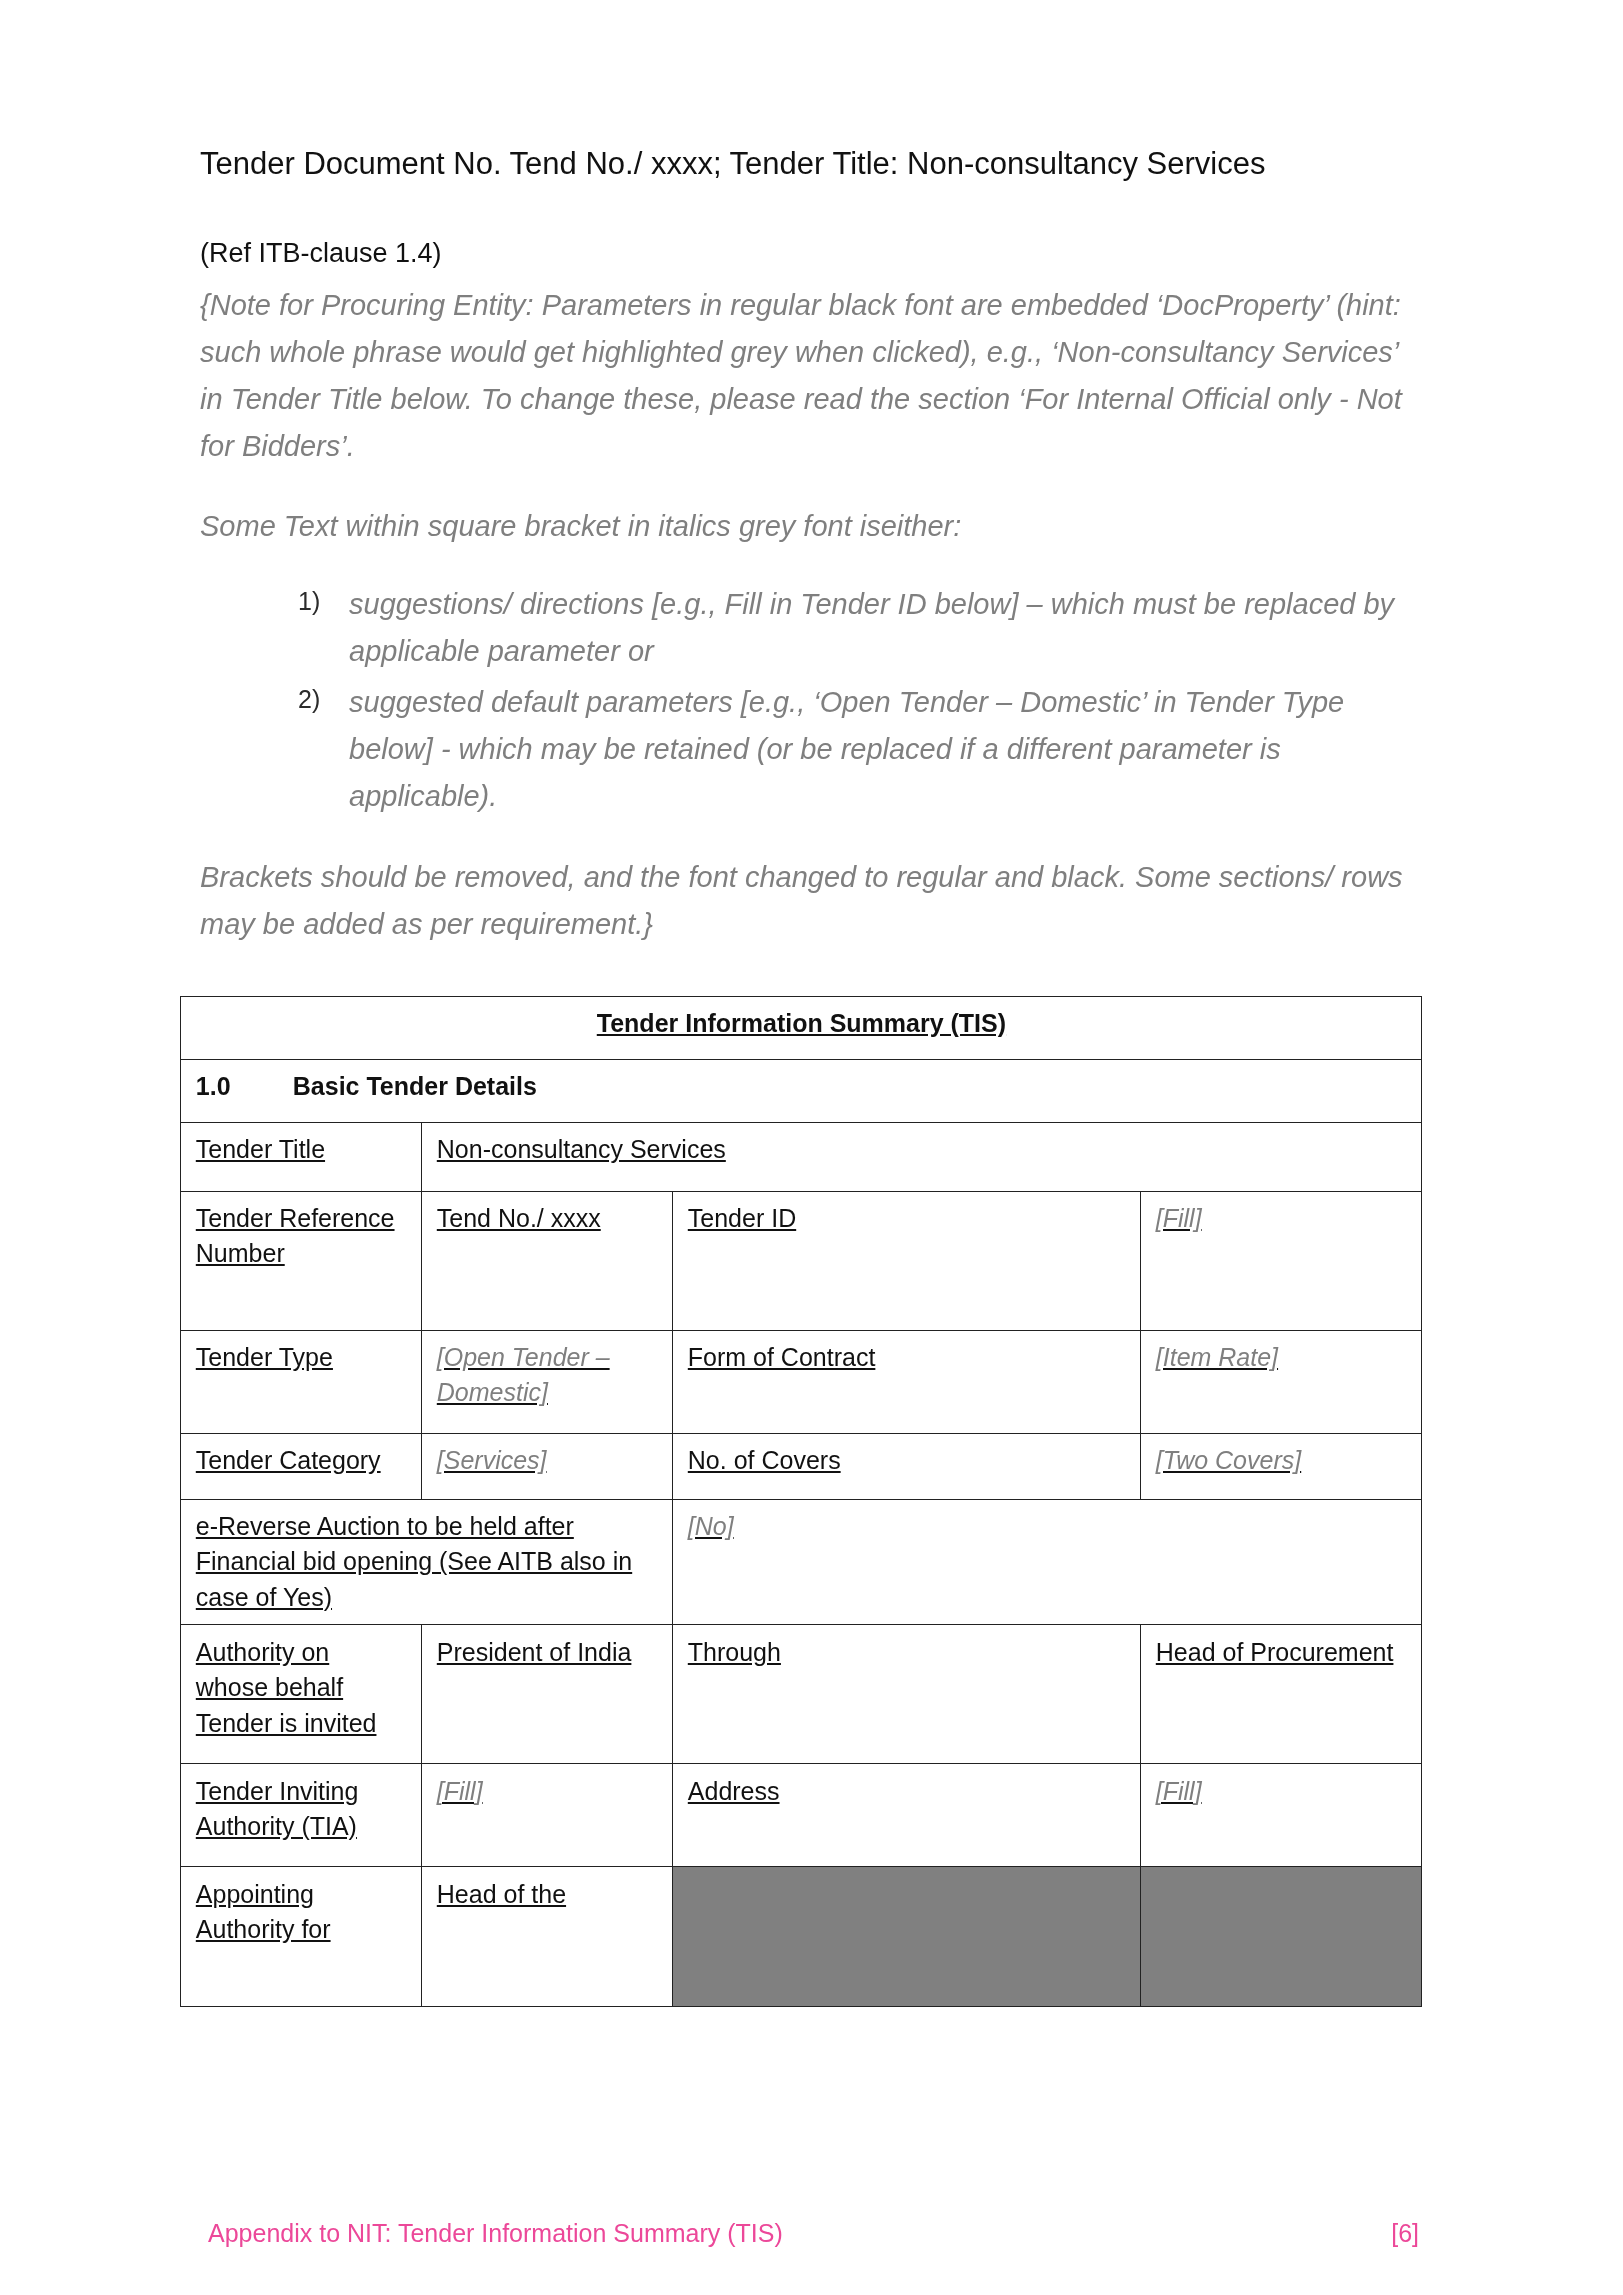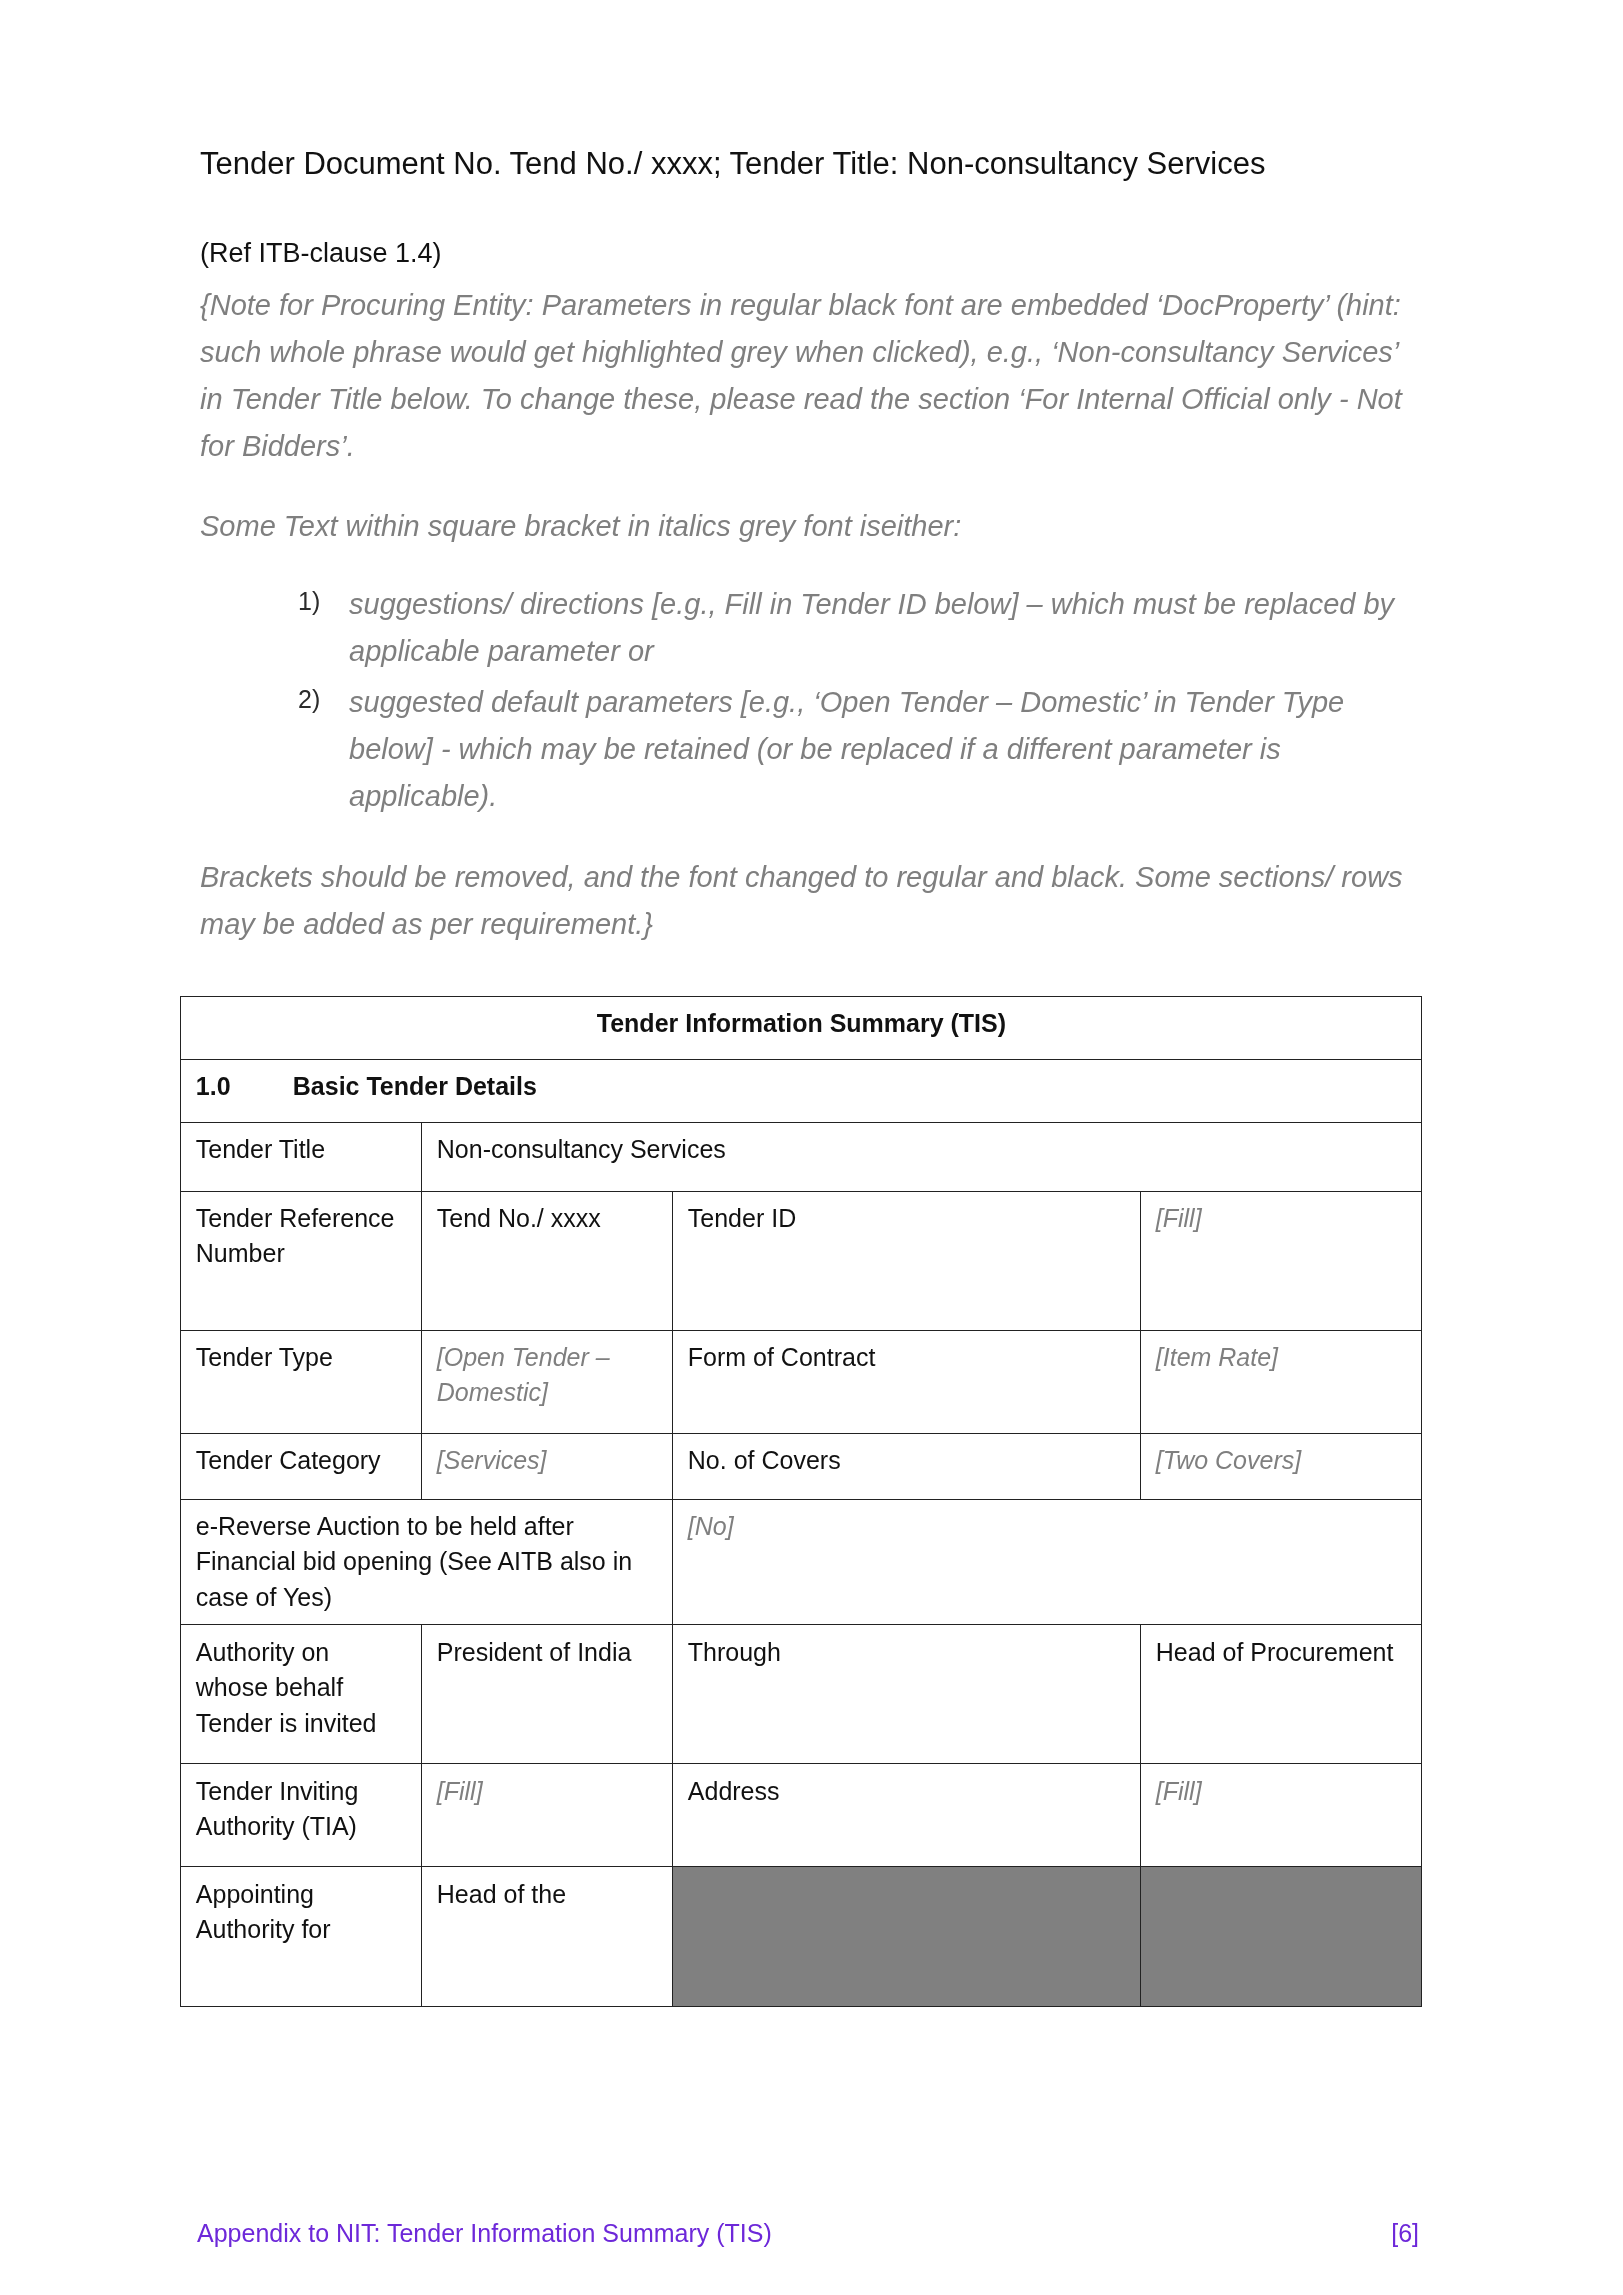--- a/index.html
+++ b/index.html
@@ -56,20 +56,21 @@
 
   .closing-para { margin-top: 34px; }
 
   table.tis {
     border-collapse: collapse;
     table-layout: fixed;
     width: 1240px;
     margin-left: -19.6px;
     margin-top: 48px;
     font-size: 25px;
+    text-decoration: underline;
   }
   table.tis td {
     border: 1.3px solid #222222;
     vertical-align: top;
     padding: 9.2px 14.4px;
     line-height: 1.42;
     color: #111111;
   }
   table.tis td.center { text-align: center; }
   table.tis td.bold { font-weight: bold; }
@@ -87,27 +88,27 @@
   table.tis tr:nth-child(6)  { height: 66px; }
   table.tis tr:nth-child(7)  { height: 102px; }
   table.tis tr:nth-child(8)  { height: 139px; }
   table.tis tr:nth-child(9)  { height: 103px; }
   table.tis tr:nth-child(10) { height: 140px; }
   table.tis tr:nth-child(11) { height: 103px; }
   table.tis tr:nth-child(12) { height: 74px; }
 
   .footer {
     position: absolute;
-    left: 197px;
+    left: 208px;
     right: 204px;
     bottom: 47px;
     display: flex;
     justify-content: space-between;
     font-size: 25px;
-    color: #6d28d9;
+    color: #ec4899;
   }
 </style>
 </head>
 <body>
 
 <div class="page">
   <div class="content">
 
 
 

